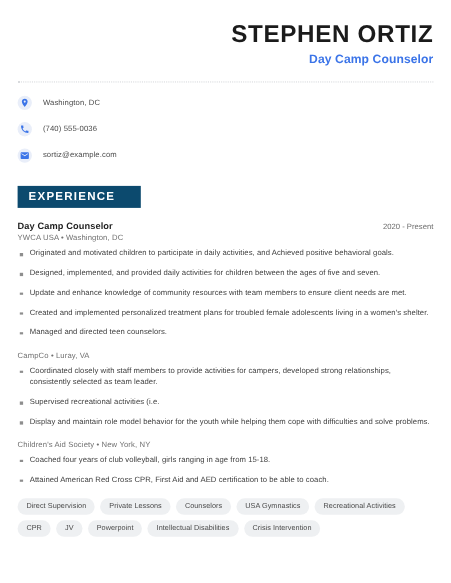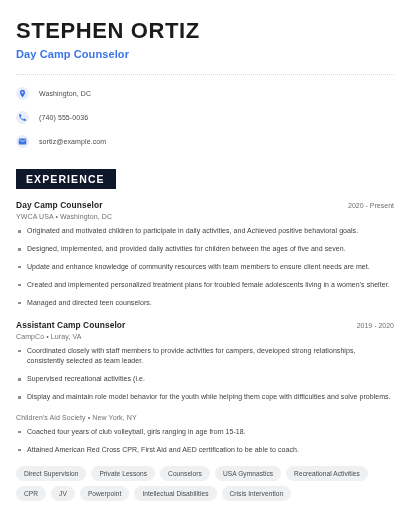--- a/index.html
+++ b/index.html
@@ -17,21 +17,21 @@
   .page {
     width: 410px;
     height: 530px;
     box-sizing: border-box;
     padding: 0 16px;
     position: relative;
   }
 
   
   .header {
-    text-align: left;
+    text-align: right;
     padding-top: 18px;
   }
   .full-name {
     font-size: 22px;
     font-weight: bold;
     letter-spacing: 0.6px;
     color: #1b1b1b;
     line-height: 1.15;
   }
   .job-title {
@@ -70,26 +70,26 @@
   .contact-icon svg { display: block; }
   .contact-text {
     font-size: 7px;
     color: #4a4a4a;
     letter-spacing: 0.1px;
   }
 
   
   .section-badge {
     display: inline-block;
-    background: #0f172a;
+    background: #0c4a6e;
     color: #ffffff;
     font-size: 10.5px;
     font-weight: bold;
     letter-spacing: 1.1px;
-    padding: 4px 11px 4px 10px;
+    padding: 4px 23px 4px 10px;
     margin-top: 10px;
   }
 
   
   .entry { margin-top: 11px; }
   .entry-head {
     display: flex;
     justify-content: space-between;
     align-items: baseline;
   }
@@ -211,24 +211,20 @@
         <li>Originated and motivated children to participate in daily activities, and Achieved positive behavioral goals.</li>
         <li>Designed, implemented, and provided daily activities for children between the ages of five and seven.</li>
         <li>Update and enhance knowledge of community resources with team members to ensure client needs are met.</li>
         <li>Created and implemented personalized treatment plans for troubled female adolescents living in a women's shelter.</li>
         <li>Managed and directed teen counselors.</li>
       </ul>
     </div>
 
     
     <div class="entry">
-      <div class="entry-head">
-        <span class="entry-role">Assistant Camp Counselor</span>
-        <span class="entry-dates">2019 - 2020</span>
-      </div>
       <div class="entry-org">CampCo • Luray, VA</div>
       <ul class="bullets">
         <li>Coordinated closely with staff members to provide activities for campers, developed strong relationships, consistently selected as team leader.</li>
         <li>Supervised recreational activities (i.e.</li>
         <li>Display and maintain role model behavior for the youth while helping them cope with difficulties and solve problems.</li>
       </ul>
     </div>
 
     
     <div class="entry">

